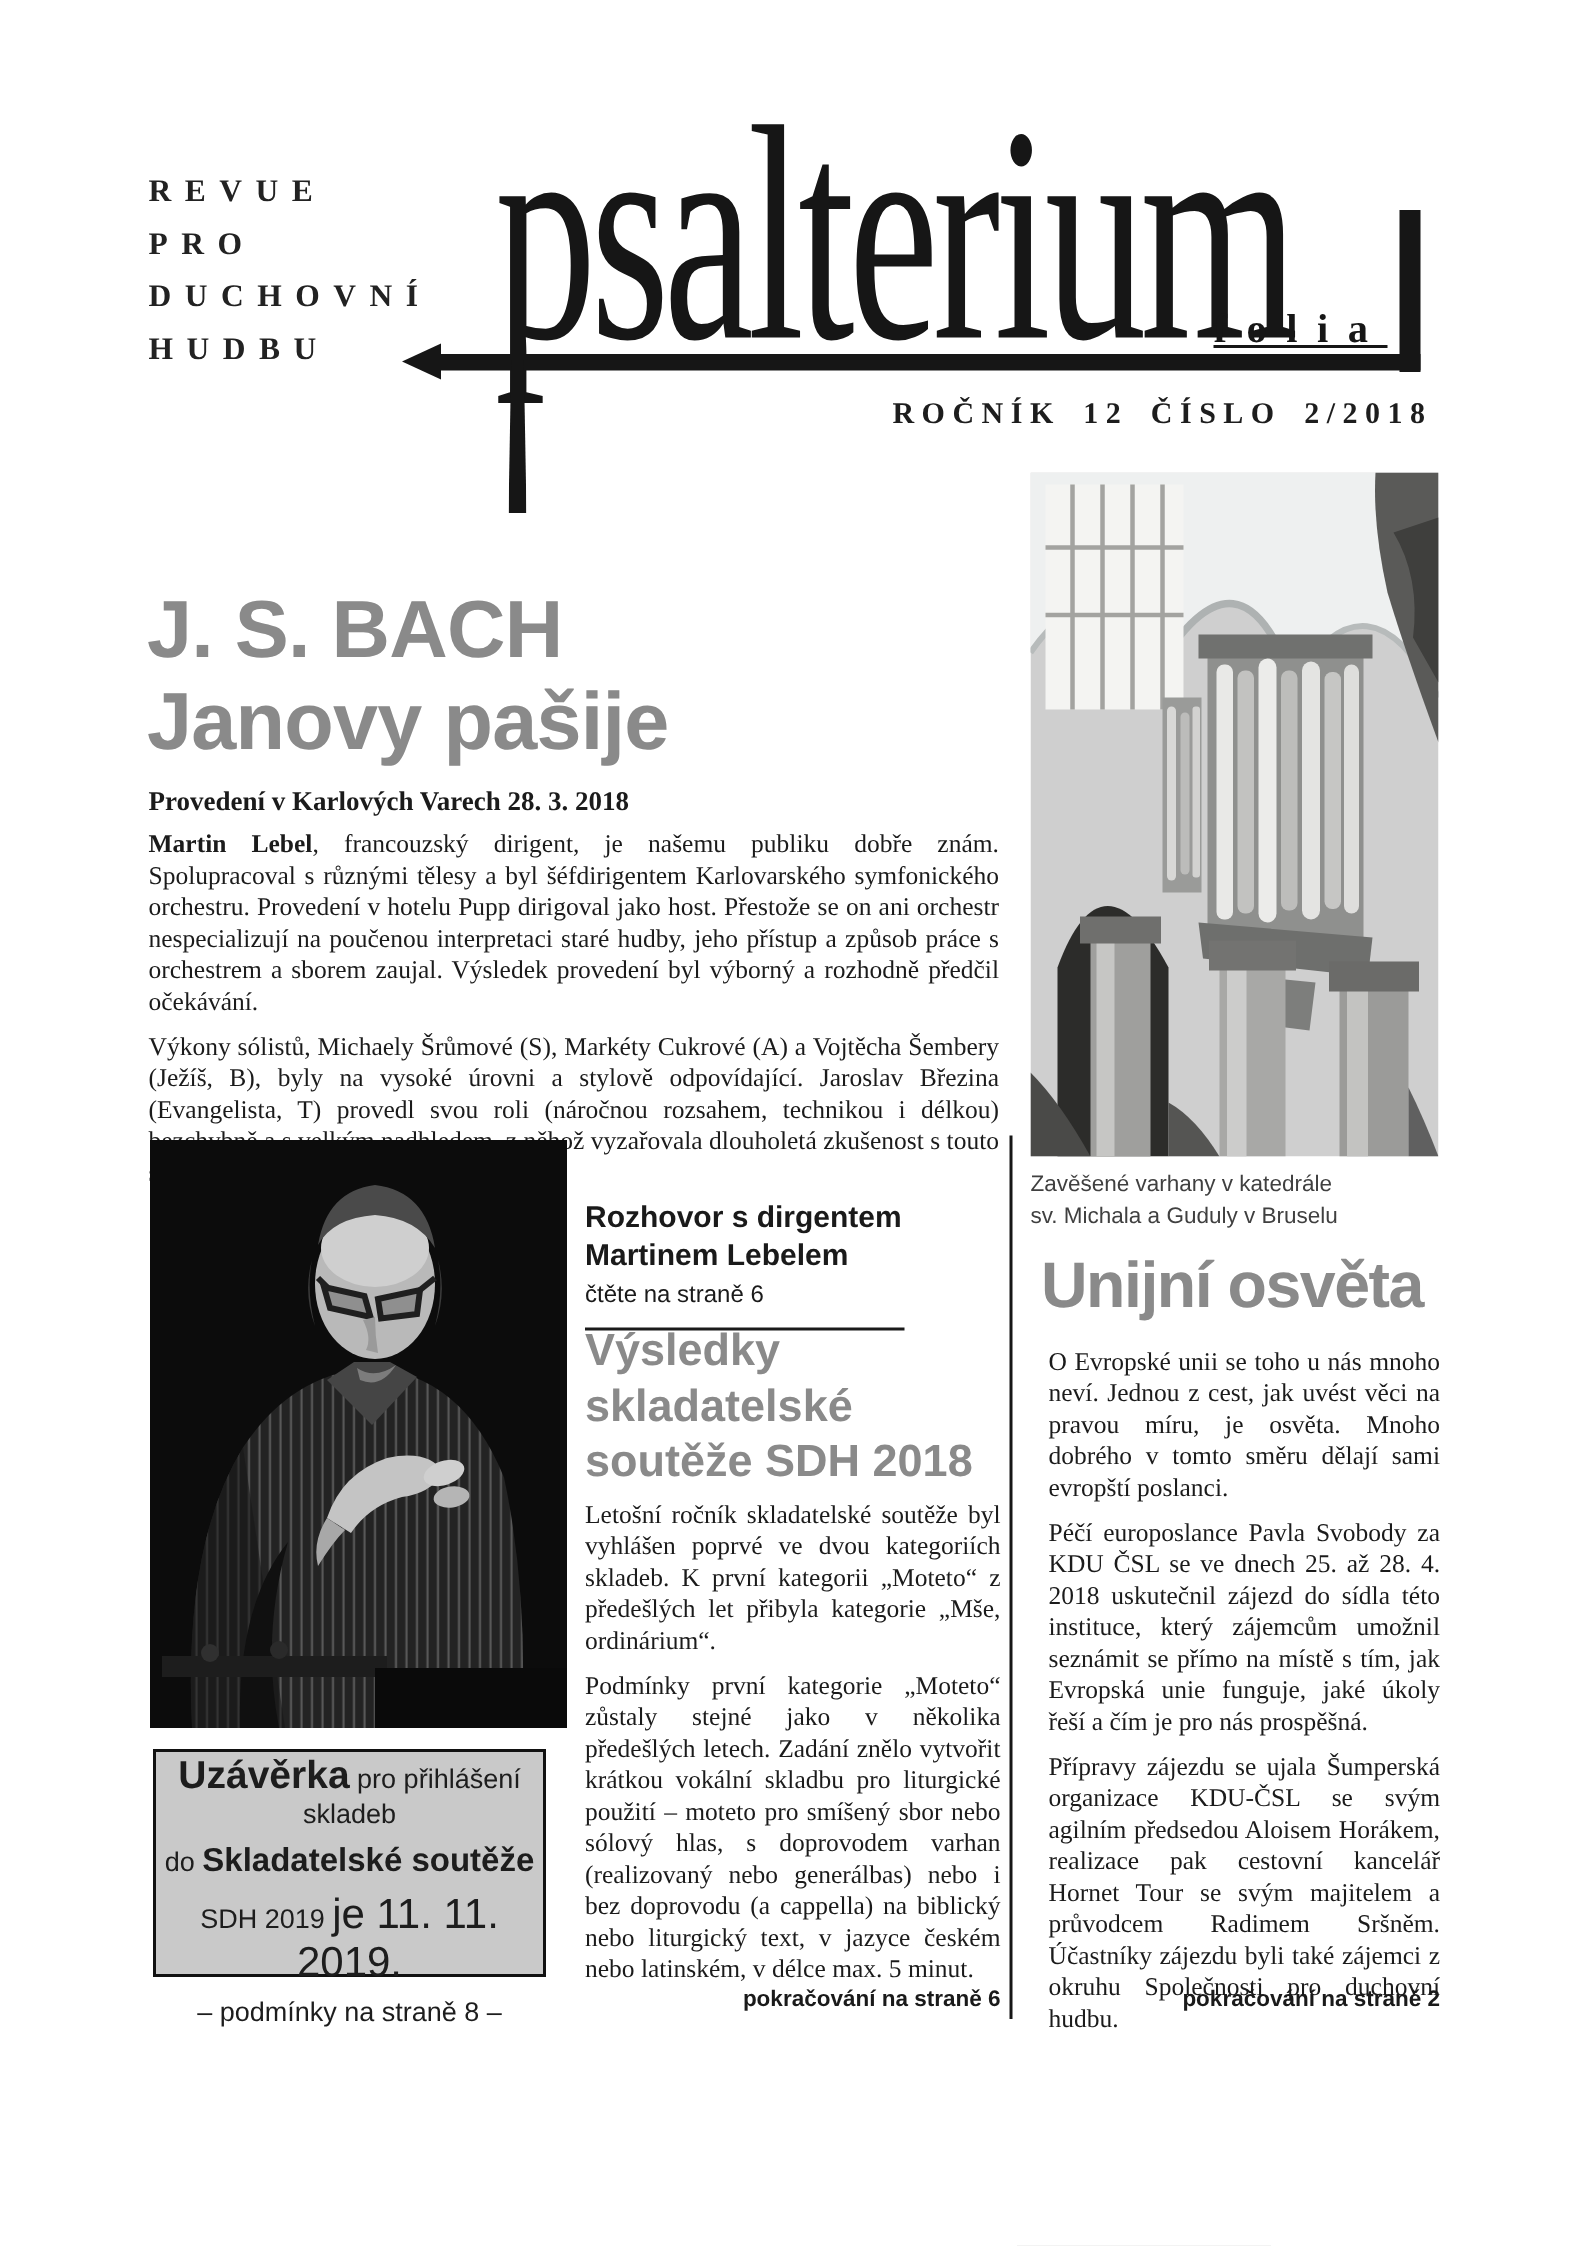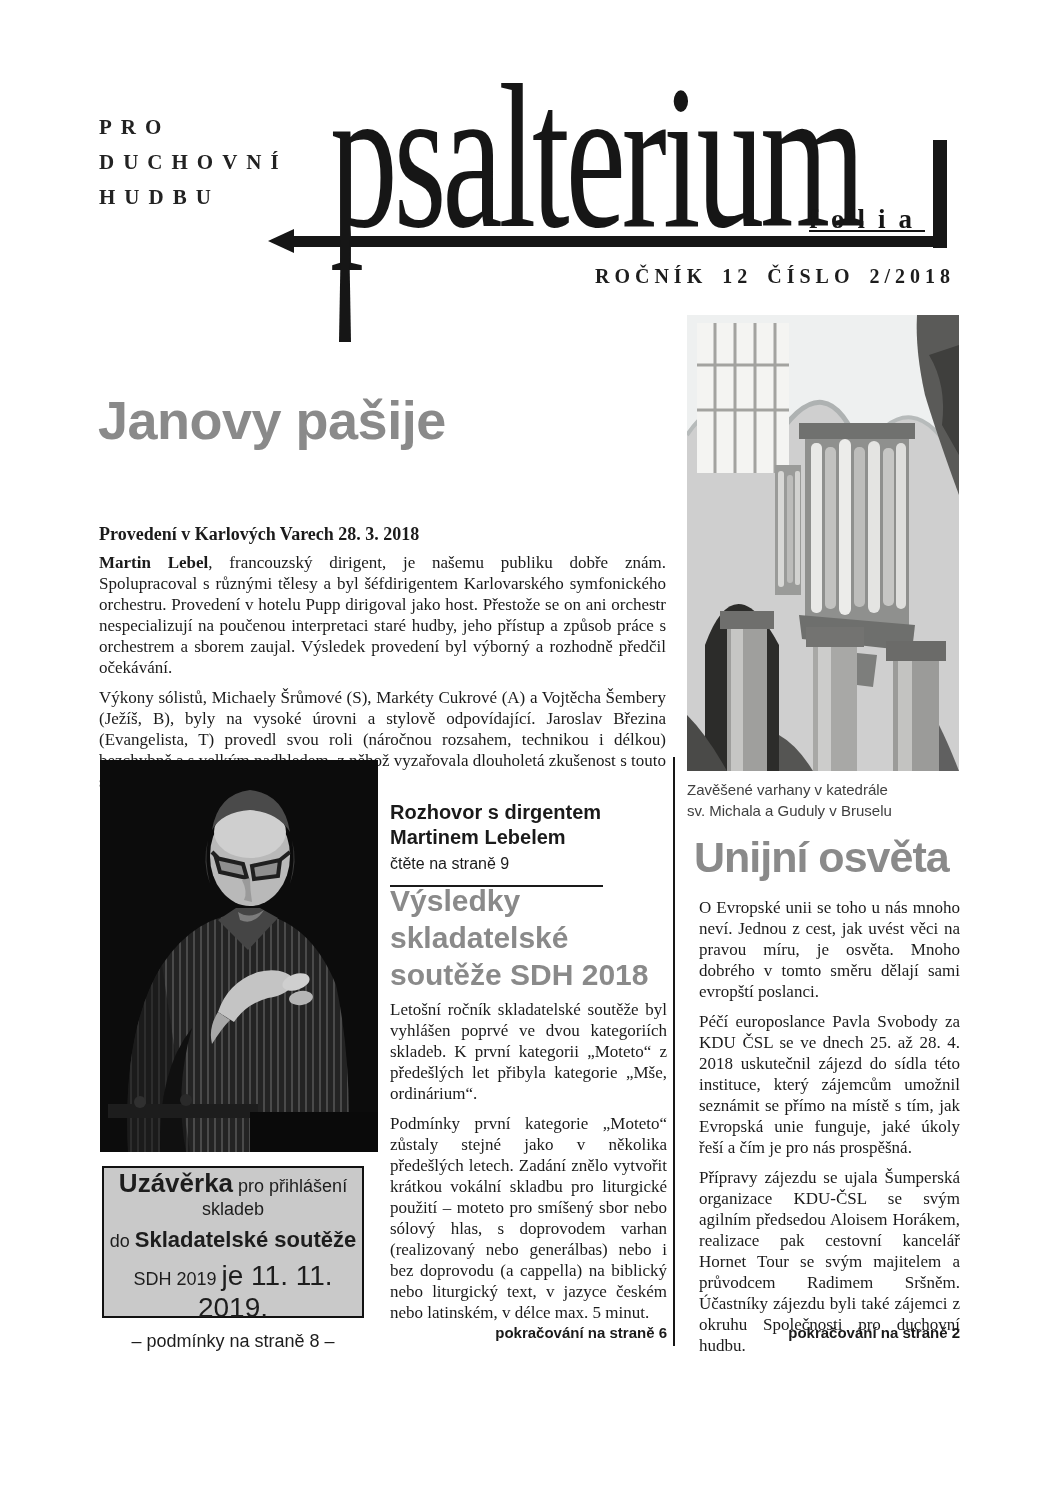--- a/index.html
+++ b/index.html
@@ -72,20 +72,21 @@
   .dl-b1 { font-size:26px; font-weight:bold; }
   .dl-b2 { font-size:22px; font-weight:bold; }
   .dl-b3 { font-size:28px; font-weight:normal; }
 </style>
 </head>
 <body>
 
 <div class="page">
 
   <div class="abs tagline">
+    <div>REVUE</div>
     <div>PRO</div>
     <div>DUCHOVNÍ</div>
     <div>HUDBU</div>
   </div>
 
   <div class="abs logo-text">psalterium</div>
   <div class="abs logo-bar"></div>
   <div class="abs logo-bar-tip"></div>
   <div class="abs logo-p-stem"></div>
   <div class="abs logo-m-stub"></div>
@@ -152,20 +153,21 @@
       <path d="M252,456 L252,410 Q262,430 272,456 Z" fill="#606060"></path>
     </svg>
   </div>
 
   <div class="abs photo-caption">
     <div>Zavěšené varhany v katedrále</div>
     <div>sv. Michala a Guduly v Bruselu</div>
   </div>
 
   <div class="abs h-gray headline-main">
+    <div>J. S. BACH</div>
     <div>Janovy pašije</div>
   </div>
   <div class="abs subhead">Provedení v Karlových Varech 28. 3. 2018</div>
 
   <div class="abs copy article-lead">
     <p><strong>Martin Lebel</strong><span>, francouzský dirigent, je našemu publiku dobře znám. Spolupracoval s různými tělesy a byl šéfdirigentem Karlovarského symfonického orchestru. Provedení v hotelu Pupp dirigoval jako host. Přestože se on ani orchestr nespecializují na poučenou interpretaci staré hudby, jeho přístup a způsob práce s orchestrem a sborem zaujal. Výsledek provedení byl výborný a rozhodně předčil očekávání.</span></p>
     <p>Výkony sólistů, Michaely Šrůmové (S), Markéty Cukrové (A) a Vojtěcha Šembery (Ježíš, B), byly na vysoké úrovni a stylově odpovídající. Jaroslav Březina (Evangelista, T) provedl svou roli (náročnou rozsahem, technikou i délkou) bezchybně a s velkým nadhledem, z něhož vyzařovala dlouholetá zkušenost s touto skladbou.</p>
   </div>
 
   <div class="abs photo-conductor">
@@ -212,21 +214,21 @@
       <circle cx="86" cy="340" r="6" fill="#2a2a2a"></circle>
       <rect x="150" y="352" width="128" height="40" fill="#0a0a0a"></rect>
     </svg>
   </div>
 
   <div class="abs teaser">
     <div class="teaser-title">
       <div>Rozhovor s dirgentem</div>
       <div>Martinem Lebelem</div>
     </div>
-    <div class="teaser-note">čtěte na straně 9</div>
+    <div class="teaser-note">čtěte na straně 6</div>
     <div class="teaser-rule"></div>
   </div>
 
   <div class="abs h-gray mid-headline">
     <div>Výsledky</div>
     <div>skladatelské</div>
     <div>soutěže SDH 2018</div>
   </div>
   <div class="abs copy mid-copy">
     <p>Letošní ročník skladatelské soutěže byl vyhlášen poprvé ve dvou kategoriích skladeb. K první kategorii „Moteto“ z předešlých let přibyla kategorie „Mše, ordinárium“.</p>

